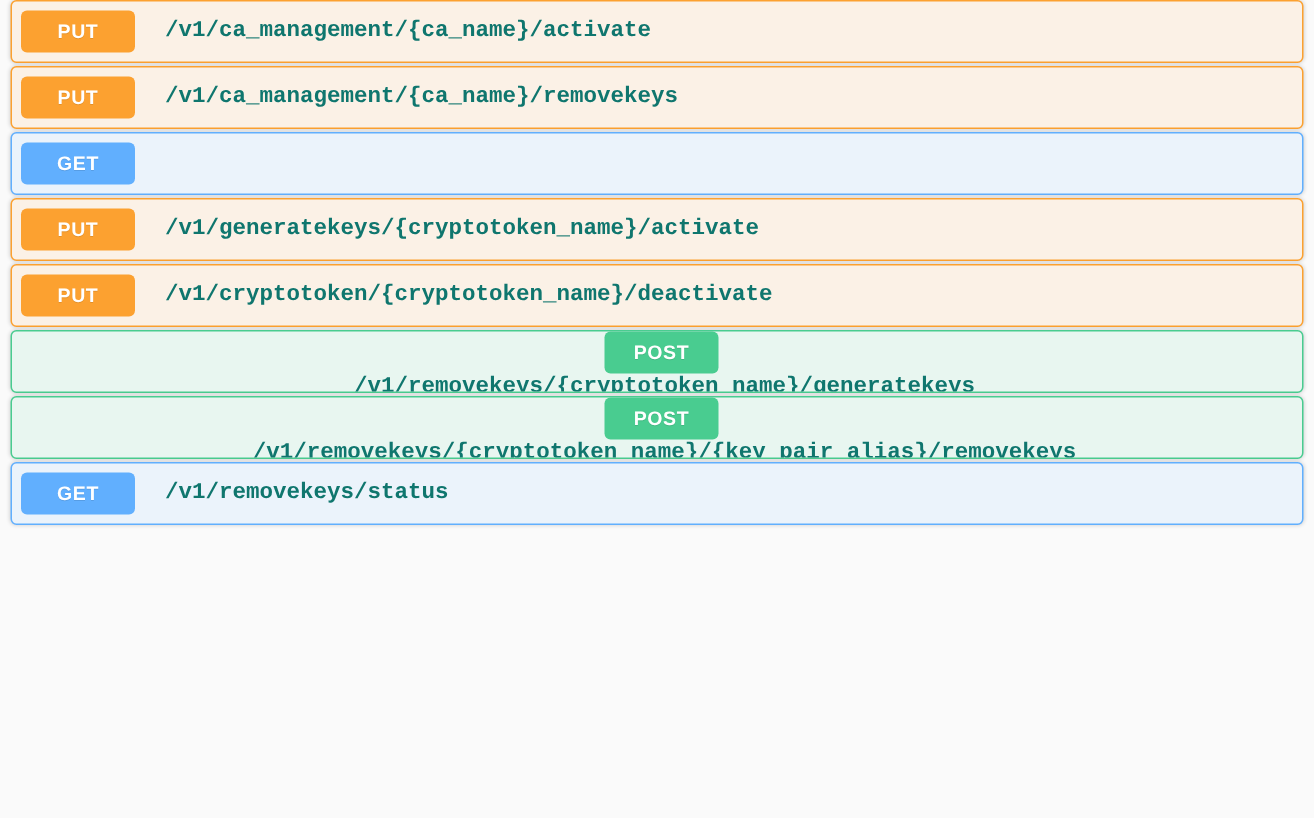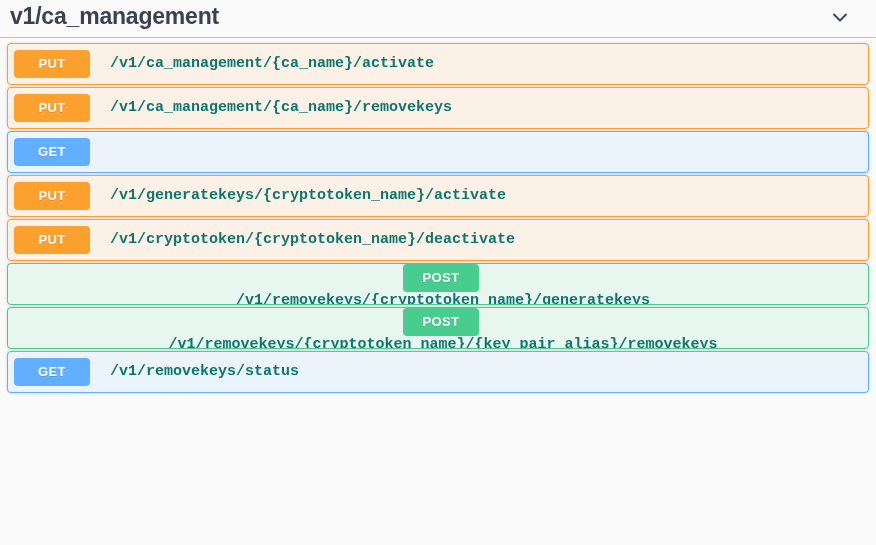--- a/index.html
+++ b/index.html
@@ -130,28 +130,20 @@
     line-height: 1.2;
   }
 </style>
 </head>
 <body>
 
 <div class="swagger-root">
 
   <div class="opblock-tag-section">
 
-    <div class="opblock-tag first">
-      <span class="tag-title">v1/ca_management</span>
-      <span class="tag-arrow">
-        <svg width="20" height="20" viewBox="0 0 20 20" aria-hidden="true">
-          <polyline points="4,7.5 10,13.5 16,7.5" fill="none" stroke="#3b4151" stroke-width="1.8" stroke-linecap="round" stroke-linejoin="round"></polyline>
-        </svg>
-      </span>
-    </div>
 
     <div class="opblock put">
       <span class="opblock-summary-method">PUT</span>
       <span class="opblock-summary-path">/v1/ca_management/{ca_name}/activate</span>
     </div>
 
     <div class="opblock put">
       <span class="opblock-summary-method">PUT</span>
       <span class="opblock-summary-path">/v1/ca_management/{ca_name}/removekeys</span>
     </div>

